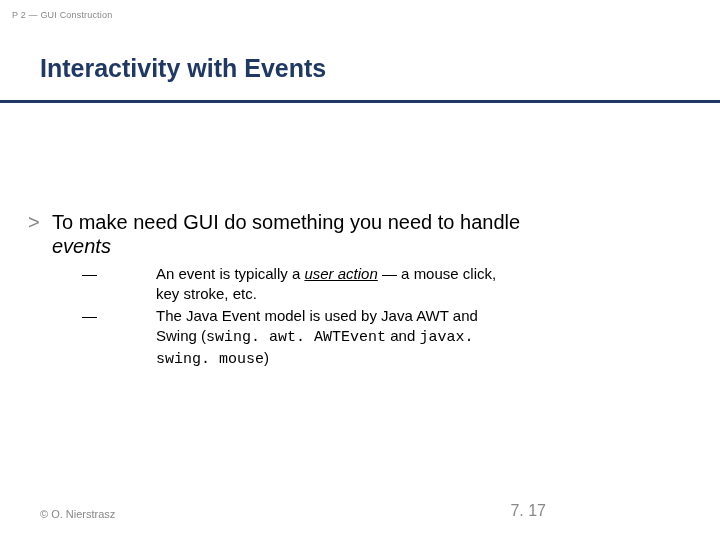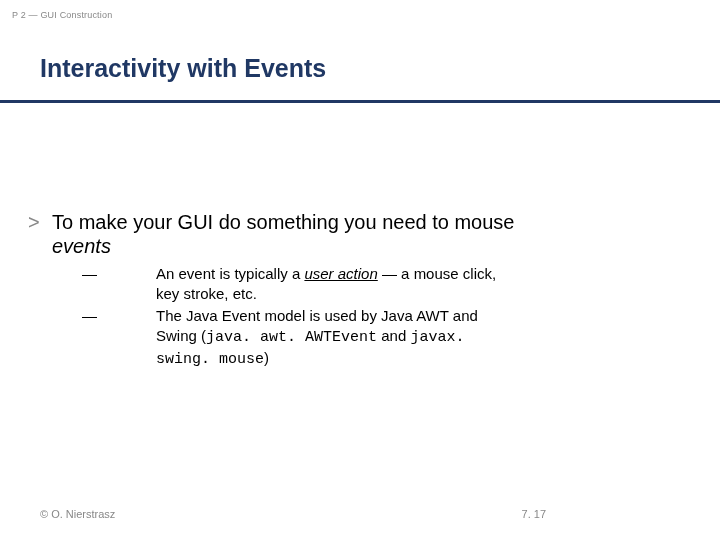--- a/index.html
+++ b/index.html
@@ -13,53 +13,53 @@
   .lvl1 .marker { width: 24px; flex: 0 0 24px; color: #888; font-size: 20px; line-height: 24px; }
   .lvl1 .content { font-size: 20px; line-height: 24px; color: #000; }
   .lvl1 .content em { font-style: italic; text-align: center; }
   .lvl2-group { margin-top: 6px; margin-left: 54px; margin-right: 20px; }
   .lvl2 { display: flex; margin-bottom: 2px; }
   .lvl2 .marker { width: 30px; flex: 0 0 30px; font-size: 15px; line-height: 20px; color: #000; }
   .lvl2 .content { font-size: 15px; line-height: 20px; color: #000; margin-left: 44px; }
   .lvl2 .content em.u { font-style: italic; text-decoration: underline; }
   .lvl2 .content code { font-family: "Courier New", monospace; font-size: 15px; }
   .footer-left { position: absolute; bottom: 20px; left: 40px; font-size: 11px; color: #888; text-align: center; }
-  .footer-right { position: absolute; bottom: 20px; right: 30px; font-size: 11px; color: #888; }
+  .footer-right { position: absolute; bottom: 20px; right: 30px; font-size: 16px; color: #888; }
 </style>
 </head>
 <body>
 
 <div class="slide">
 
   <div class="header-label">P 2 — GUI Construction</div>
 
   <div class="title">Interactivity with Events</div>
 
   <div class="separator"></div>
 
   <div class="body">
 
     <div class="lvl1">
       <div class="marker">&gt;</div>
       <div class="content">
-        <span>To make your GUI do something you need to mouse </span><em>events</em>
+        <span>To make need GUI do something you need to handle </span><em>events</em>
       </div>
     </div>
 
     <div class="lvl2-group">
       <div class="lvl2">
         <div class="marker">—</div>
         <div class="content">
           <span>An event is typically a </span><em class="u">user action</em><span> — a mouse click, key stroke, etc.</span>
         </div>
       </div>
       <div class="lvl2">
         <div class="marker">—</div>
         <div class="content">
-          <span>The Java Event model is used by Java AWT and Swing (</span><code>java. awt. AWTEvent</code><span> and </span><code>javax. swing. mouse</code><span>)</span>
+          <span>The Java Event model is used by Java AWT and Swing (</span><code>swing. awt. AWTEvent</code><span> and </span><code>javax. swing. mouse</code><span>)</span>
         </div>
       </div>
     </div>
 
   </div>
 
   <div class="footer-left">© O. Nierstrasz</div>
   <div class="footer-right">7. 17</div>
 
 </div>

